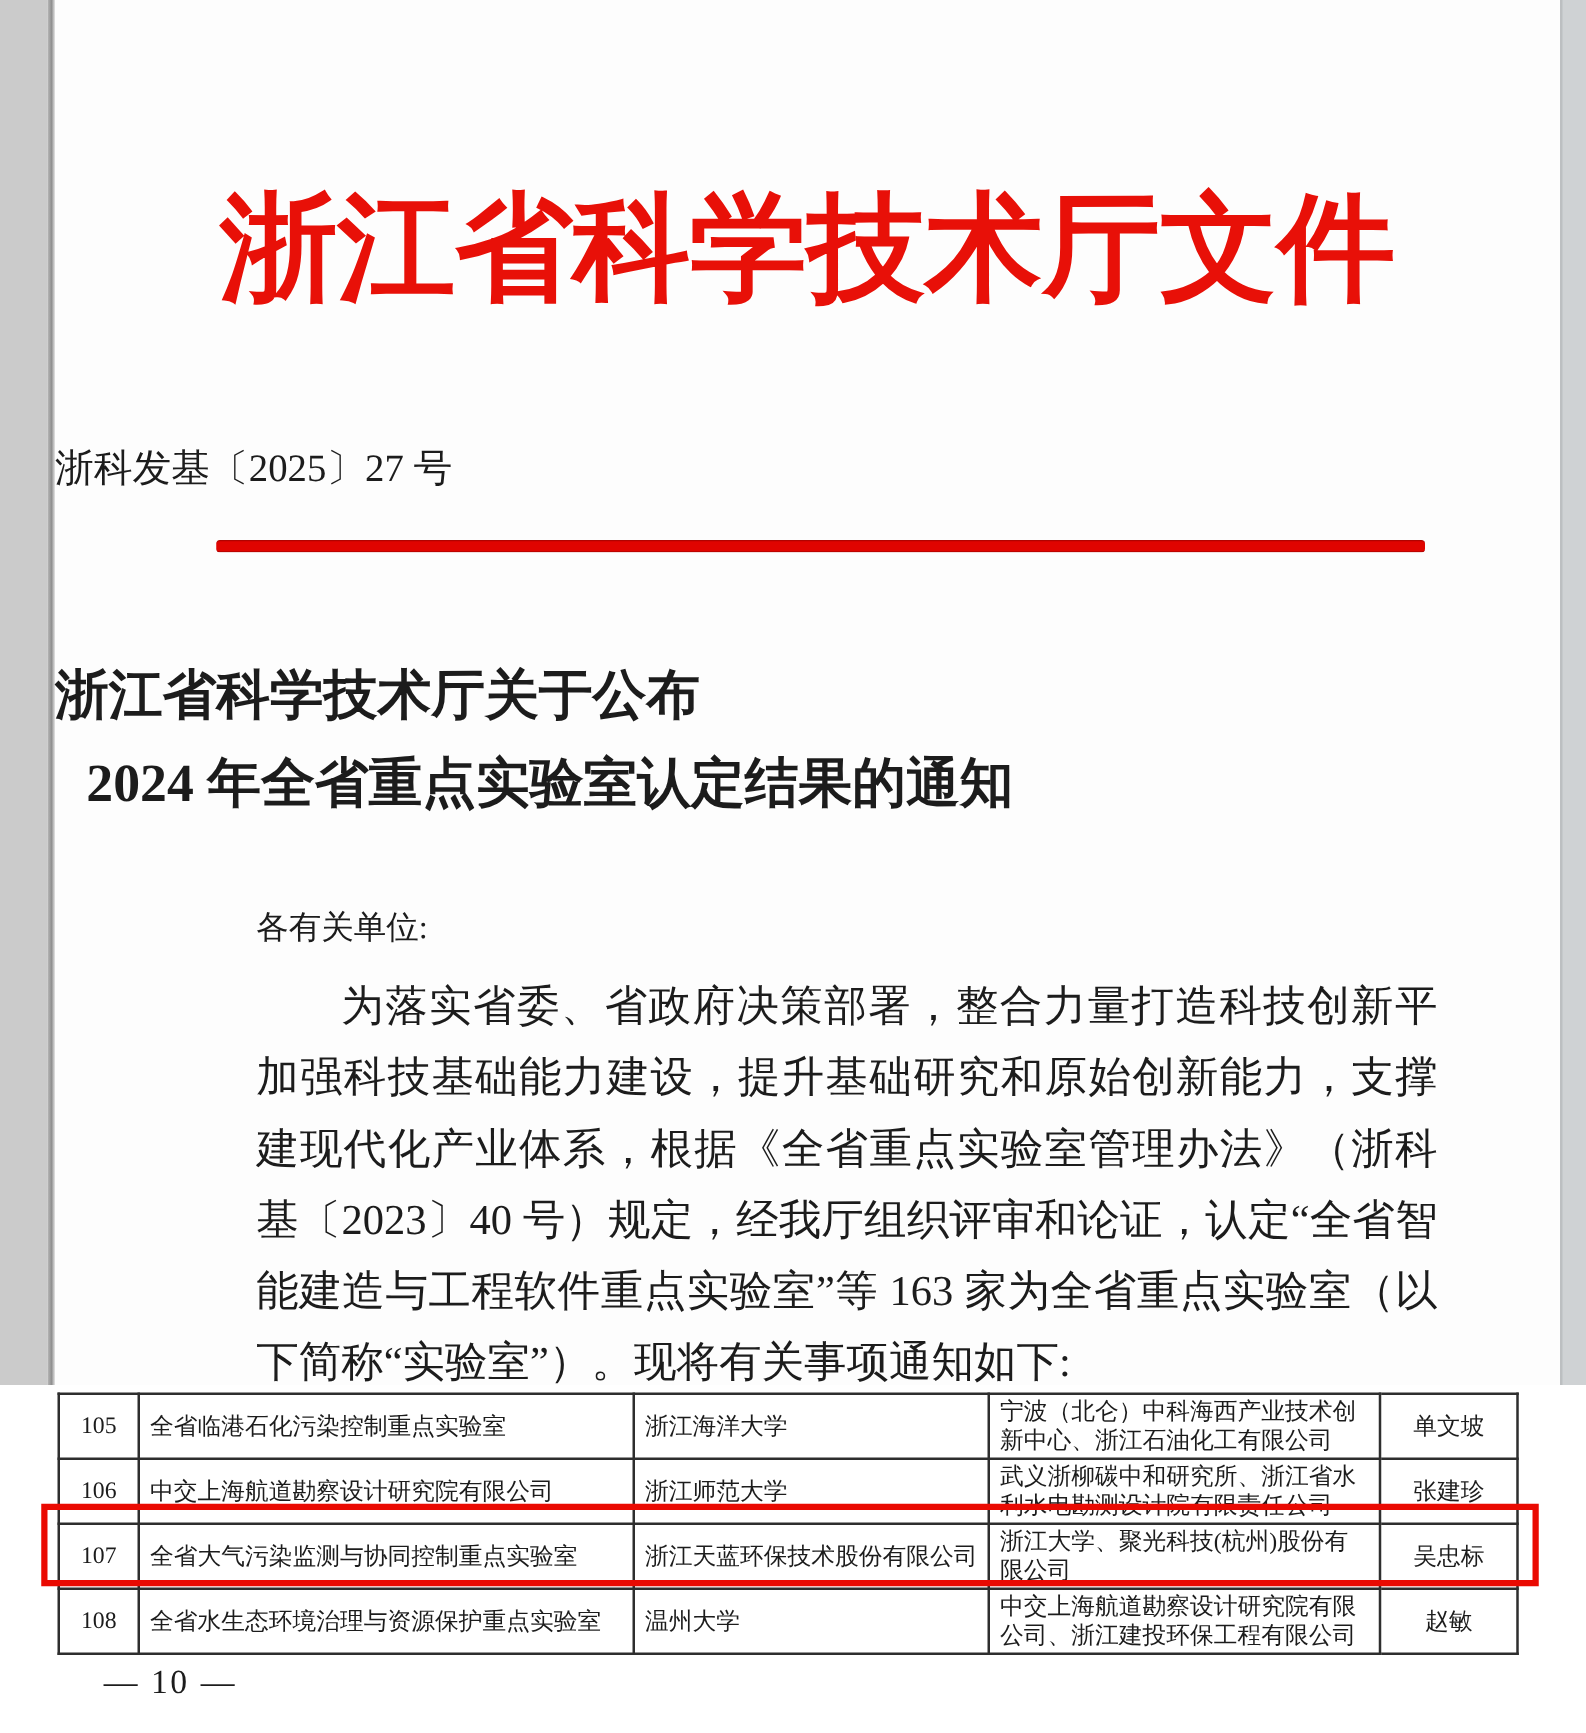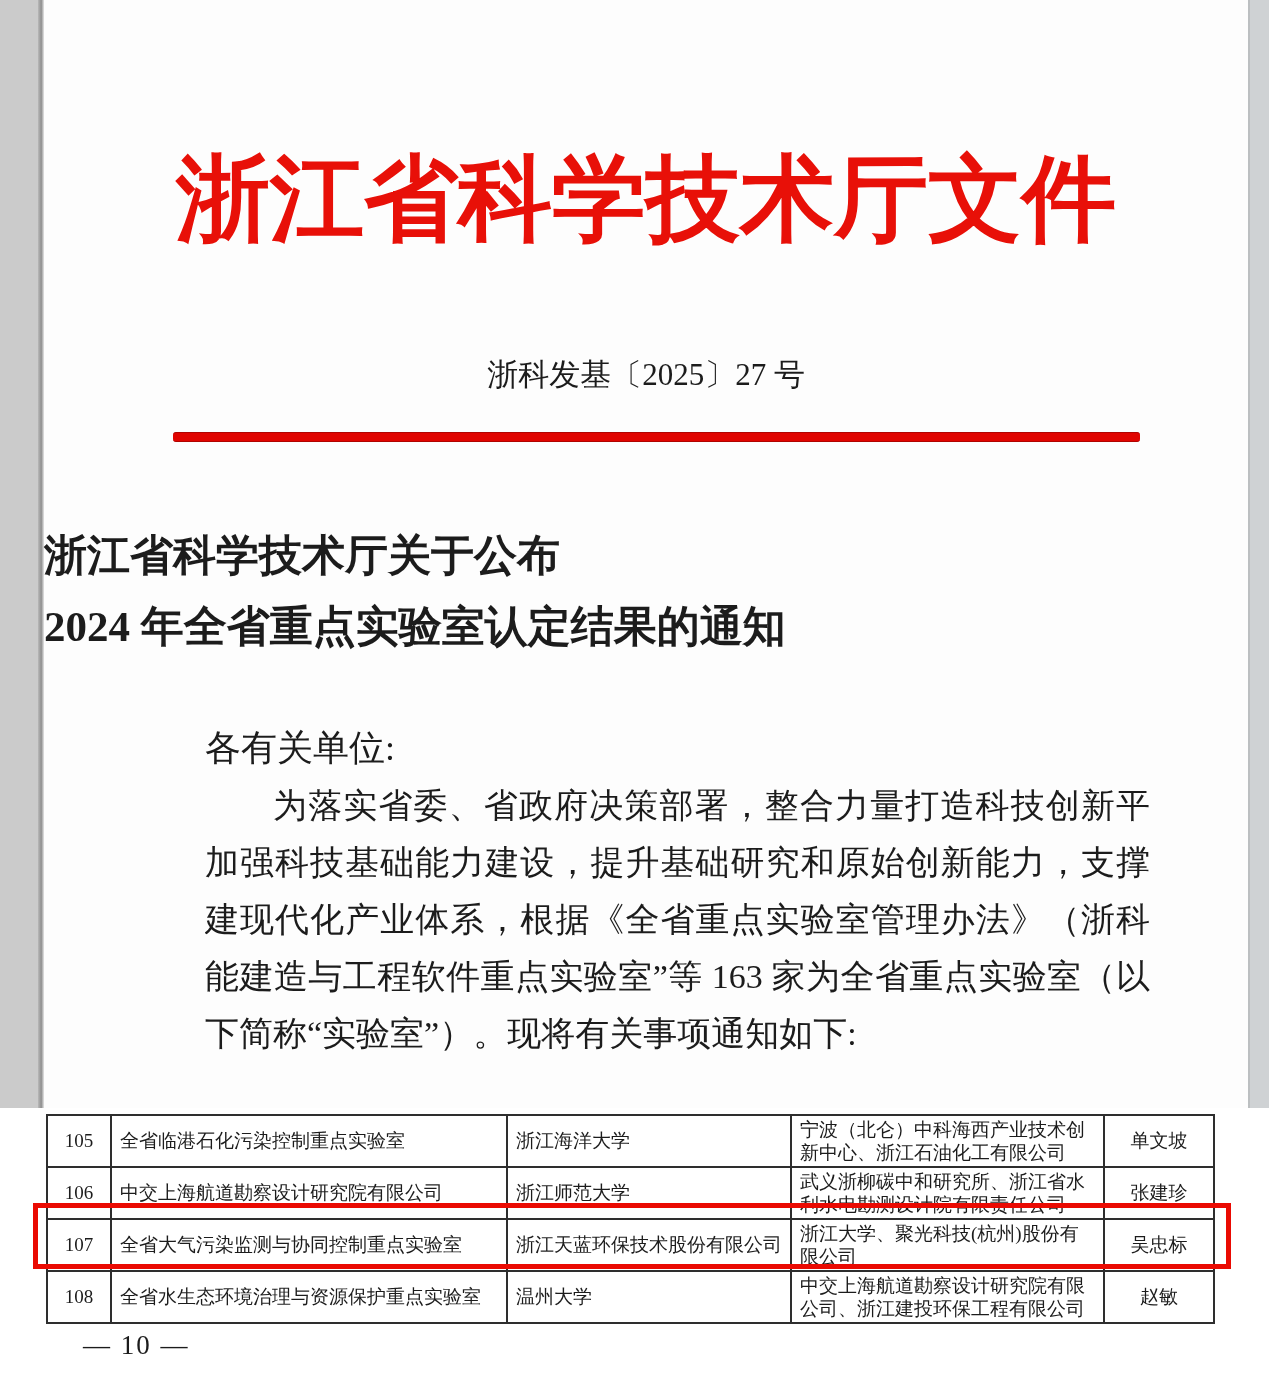--- a/index.html
+++ b/index.html
@@ -11,29 +11,29 @@
   .upper { position:absolute; top:0; left:0; width:1269px; height:1108px; background:#fdfdfd; }
   .strip-left { position:absolute; top:0; left:0; width:38px; height:1108px; background:#cbcbcb; }
   .edge-left  { position:absolute; top:0; left:38px; width:6px; height:1108px;
                 background:linear-gradient(to right,#b9b9b9,#8f8f8f 55%,#e6e6e6); }
   .strip-right{ position:absolute; top:0; right:0; width:19px; height:1108px;
                 background:#cfd2d4; border-left:2px solid #bcbfc1; }
   .doc-title {
     position:absolute; top:150px; left:44px; right:21px; text-align:center;
     font-size:94px; line-height:1.06; font-weight:bold; color:#e81008; white-space:nowrap;
   }
-  .doc-number { position:absolute; top:354px; left:44px; right:21px; text-align:center; font-size:31px; }
+  .doc-number { position:absolute; top:354px; left:44px; right:21px; text-align:left; font-size:31px; }
   .red-rule {
     position:absolute; top:432px; left:173px; width:967px; height:8px;
     background:#e00400; border-top:1px solid #b00300; border-bottom:1px solid #b00300; border-radius:3px;
   }
   .subtitle { position:absolute; left:44px; right:21px; text-align:left; font-size:43px; font-weight:bold; white-space:nowrap; }
   .subtitle1 { top:527px; }
-  .subtitle2 { top:598px; }
-  .salutation { position:absolute; top:724px; left:205px; font-size:36px; }
+  .subtitle2 { top:598px;padding-left:25px; }
+  .salutation { position:absolute; top:724px; left:205px; font-size:26px; }
   .body-block { position:absolute; top:777px; left:205px; width:945px; font-size:34px; }
   .body-line { height:57px; line-height:57px; overflow:hidden; }
   .body-line.just { text-align:justify; text-align-last:justify; }
   .body-line.indent { text-indent:68px; }
   
   .lower { position:absolute; top:1108px; left:0; width:1269px; height:278px; background:#ffffff; }
   table.results {
     position:absolute; top:6px; left:46px; width:1167px;
     border-collapse:collapse; table-layout:fixed; font-size:19px;border-radius:19px;
   }
@@ -65,20 +65,21 @@
 
     <div class="subtitle subtitle1">浙江省科学技术厅关于公布</div>
     <div class="subtitle subtitle2">2024 年全省重点实验室认定结果的通知</div>
 
     <div class="salutation">各有关单位:</div>
 
     <div class="body-block">
       <div class="body-line just indent">为落实省委、省政府决策部署，整合力量打造科技创新平台，</div>
       <div class="body-line just">加强科技基础能力建设，提升基础研究和原始创新能力，支撑构</div>
       <div class="body-line just">建现代化产业体系，根据《全省重点实验室管理办法》（浙科发</div>
+      <div class="body-line just">基〔2023〕40 号）规定，经我厅组织评审和论证，认定“全省智</div>
       <div class="body-line just">能建造与工程软件重点实验室”等 163 家为全省重点实验室（以</div>
       <div class="body-line">下简称“实验室”）。现将有关事项通知如下:</div>
     </div>
   </div>
 
   <div class="lower">
     <table class="results">
       <colgroup>
         <col style="width:64px">
           <col style="width:396px">

